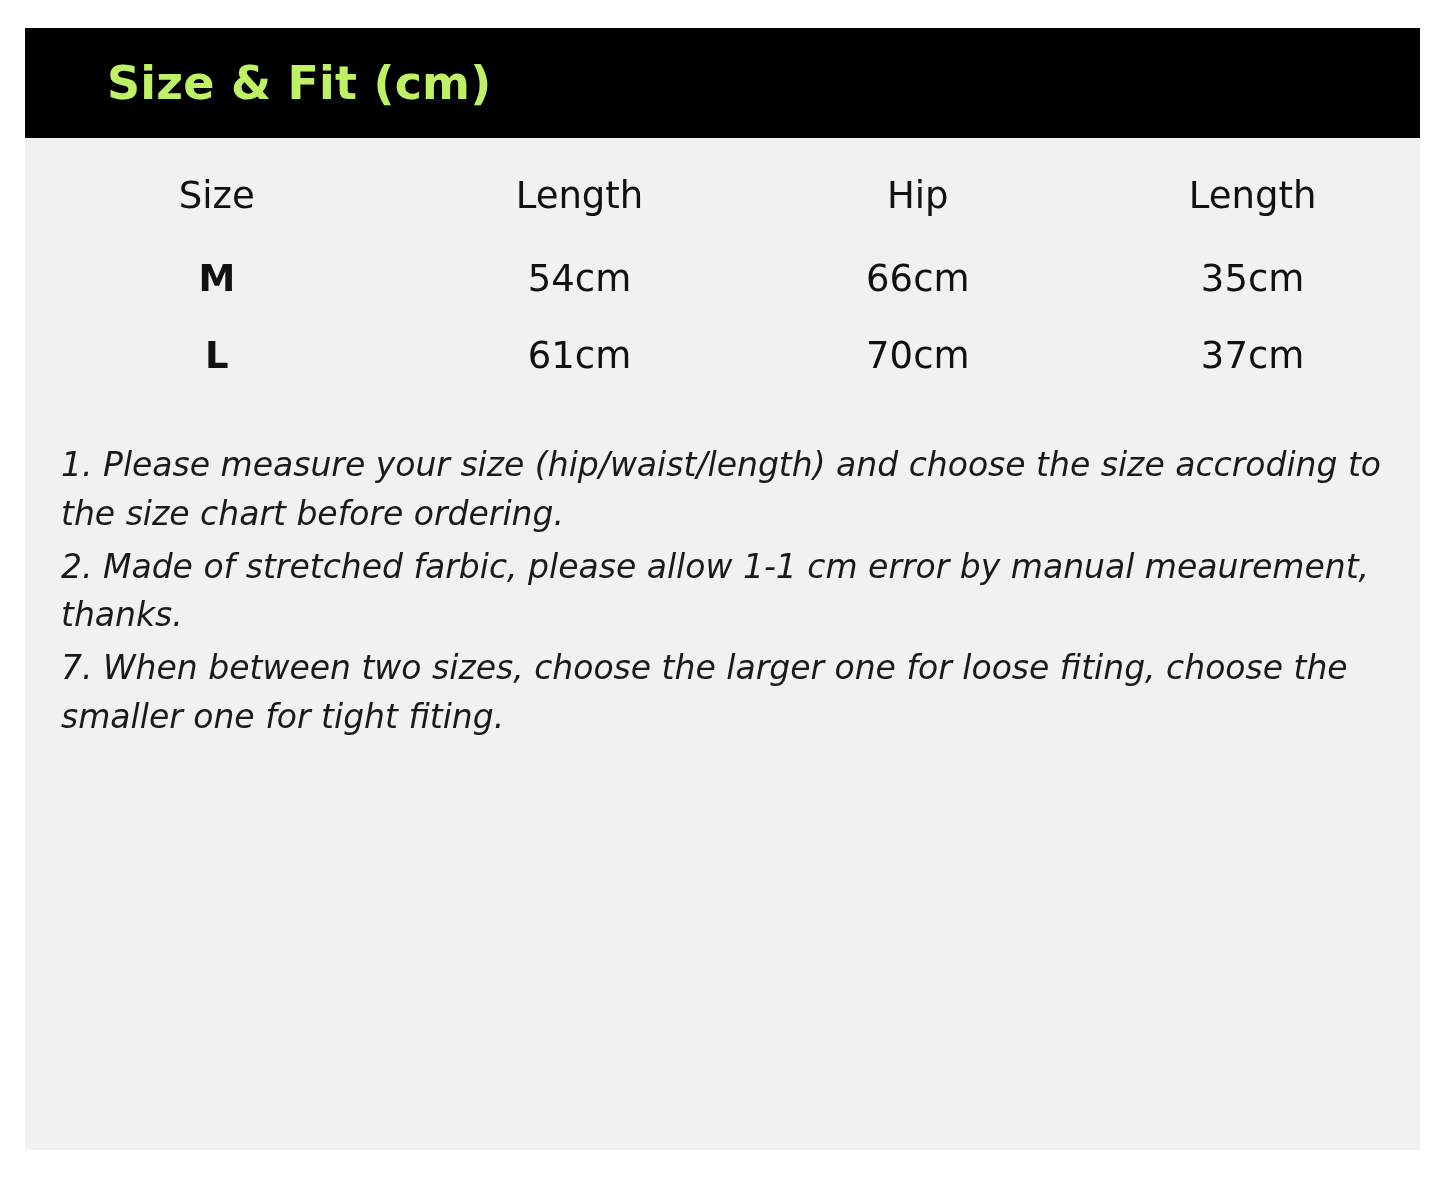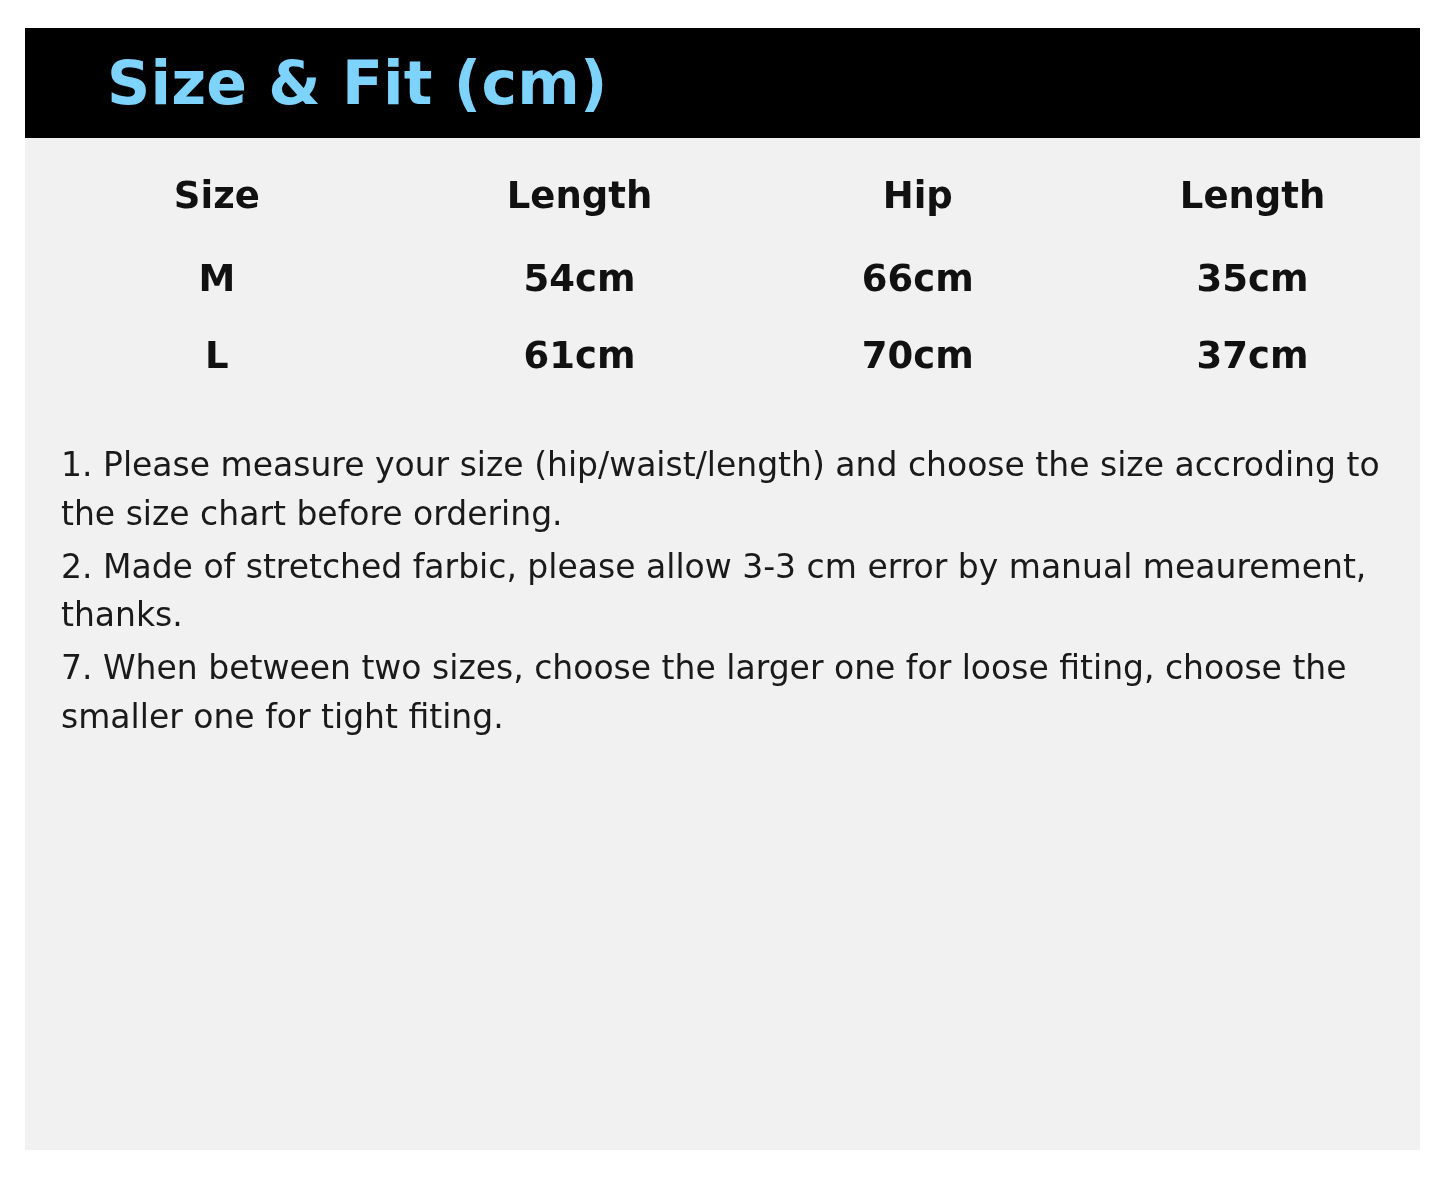--- a/index.html
+++ b/index.html
@@ -34,49 +34,49 @@
   .header-bar {
     background: #000000;
     height: 110px;
     flex: 0 0 110px;
     display: flex;
     align-items: center;
     padding-left: 82px;
     box-sizing: border-box;
   }
   .header-title {
-    color: #7dd3fc;
-    font-size: 60px;
+    color: #bef264;
+    font-size: 46px;
     font-weight: bold;
     letter-spacing: 0.2px;
     line-height: 1;
   }
   .size-table {
     width: 100%;
     border-collapse: collapse;
     table-layout: fixed;
     margin-top: 16px;
   }
   .size-table col.c1 { width: 27.5%; }
   .size-table col.c2 { width: 24.5%; }
   .size-table col.c3 { width: 24.0%; }
   .size-table col.c4 { width: 24.0%; }
   .size-table th {
     font-size: 37px;
-    font-weight: bold;
+    font-weight: normal;
     color: #111111;
     padding: 20px 0 14px 0;
     text-align: center;
   }
   .size-table td {
     font-size: 37px;
     color: #111111;
     padding: 26px 0 8px 0;
     text-align: center;
-    font-weight: bold;
+    font-weight: normal;
   }
   .size-table td.size-col {
     font-weight: bold;
   }
   .notes-wrap {
     padding: 56px 30px 0 36px;
     box-sizing: border-box;
   }
   .notes-title {
     font-size: 40px;
@@ -84,20 +84,21 @@
     color: #111111;
     margin: 0 0 30px 0;
     line-height: 1.1;
   }
   .note-item {
     font-size: 33px;
     color: #1a1a1a;
     line-height: 1.48;
     margin: 0 0 4px 0;
     font-weight: normal;
+    font-style: italic;
   }
 </style>
 </head>
 <body>
 
 <div class="page">
   <div class="card">
 
     <div class="header-bar">
       <div class="header-title">Size &amp; Fit (cm)</div>
@@ -129,18 +130,18 @@
           <td class="size-col">L</td>
           <td>61cm</td>
           <td>70cm</td>
           <td>37cm</td>
         </tr>
       </tbody>
     </table>
 
     <div class="notes-wrap">
       <p class="note-item">1. Please measure your size (hip/waist/length) and choose the size accroding to the size chart before ordering.</p>
-      <p class="note-item">2. Made of stretched farbic, please allow 3-3 cm error by manual meaurement, thanks.</p>
+      <p class="note-item">2. Made of stretched farbic, please allow 1-1 cm error by manual meaurement, thanks.</p>
       <p class="note-item">7. When between two sizes, choose the larger one for loose fiting, choose the smaller one for tight fiting.</p>
     </div>
 
   </div>
 </div>
 
 </body></html>

